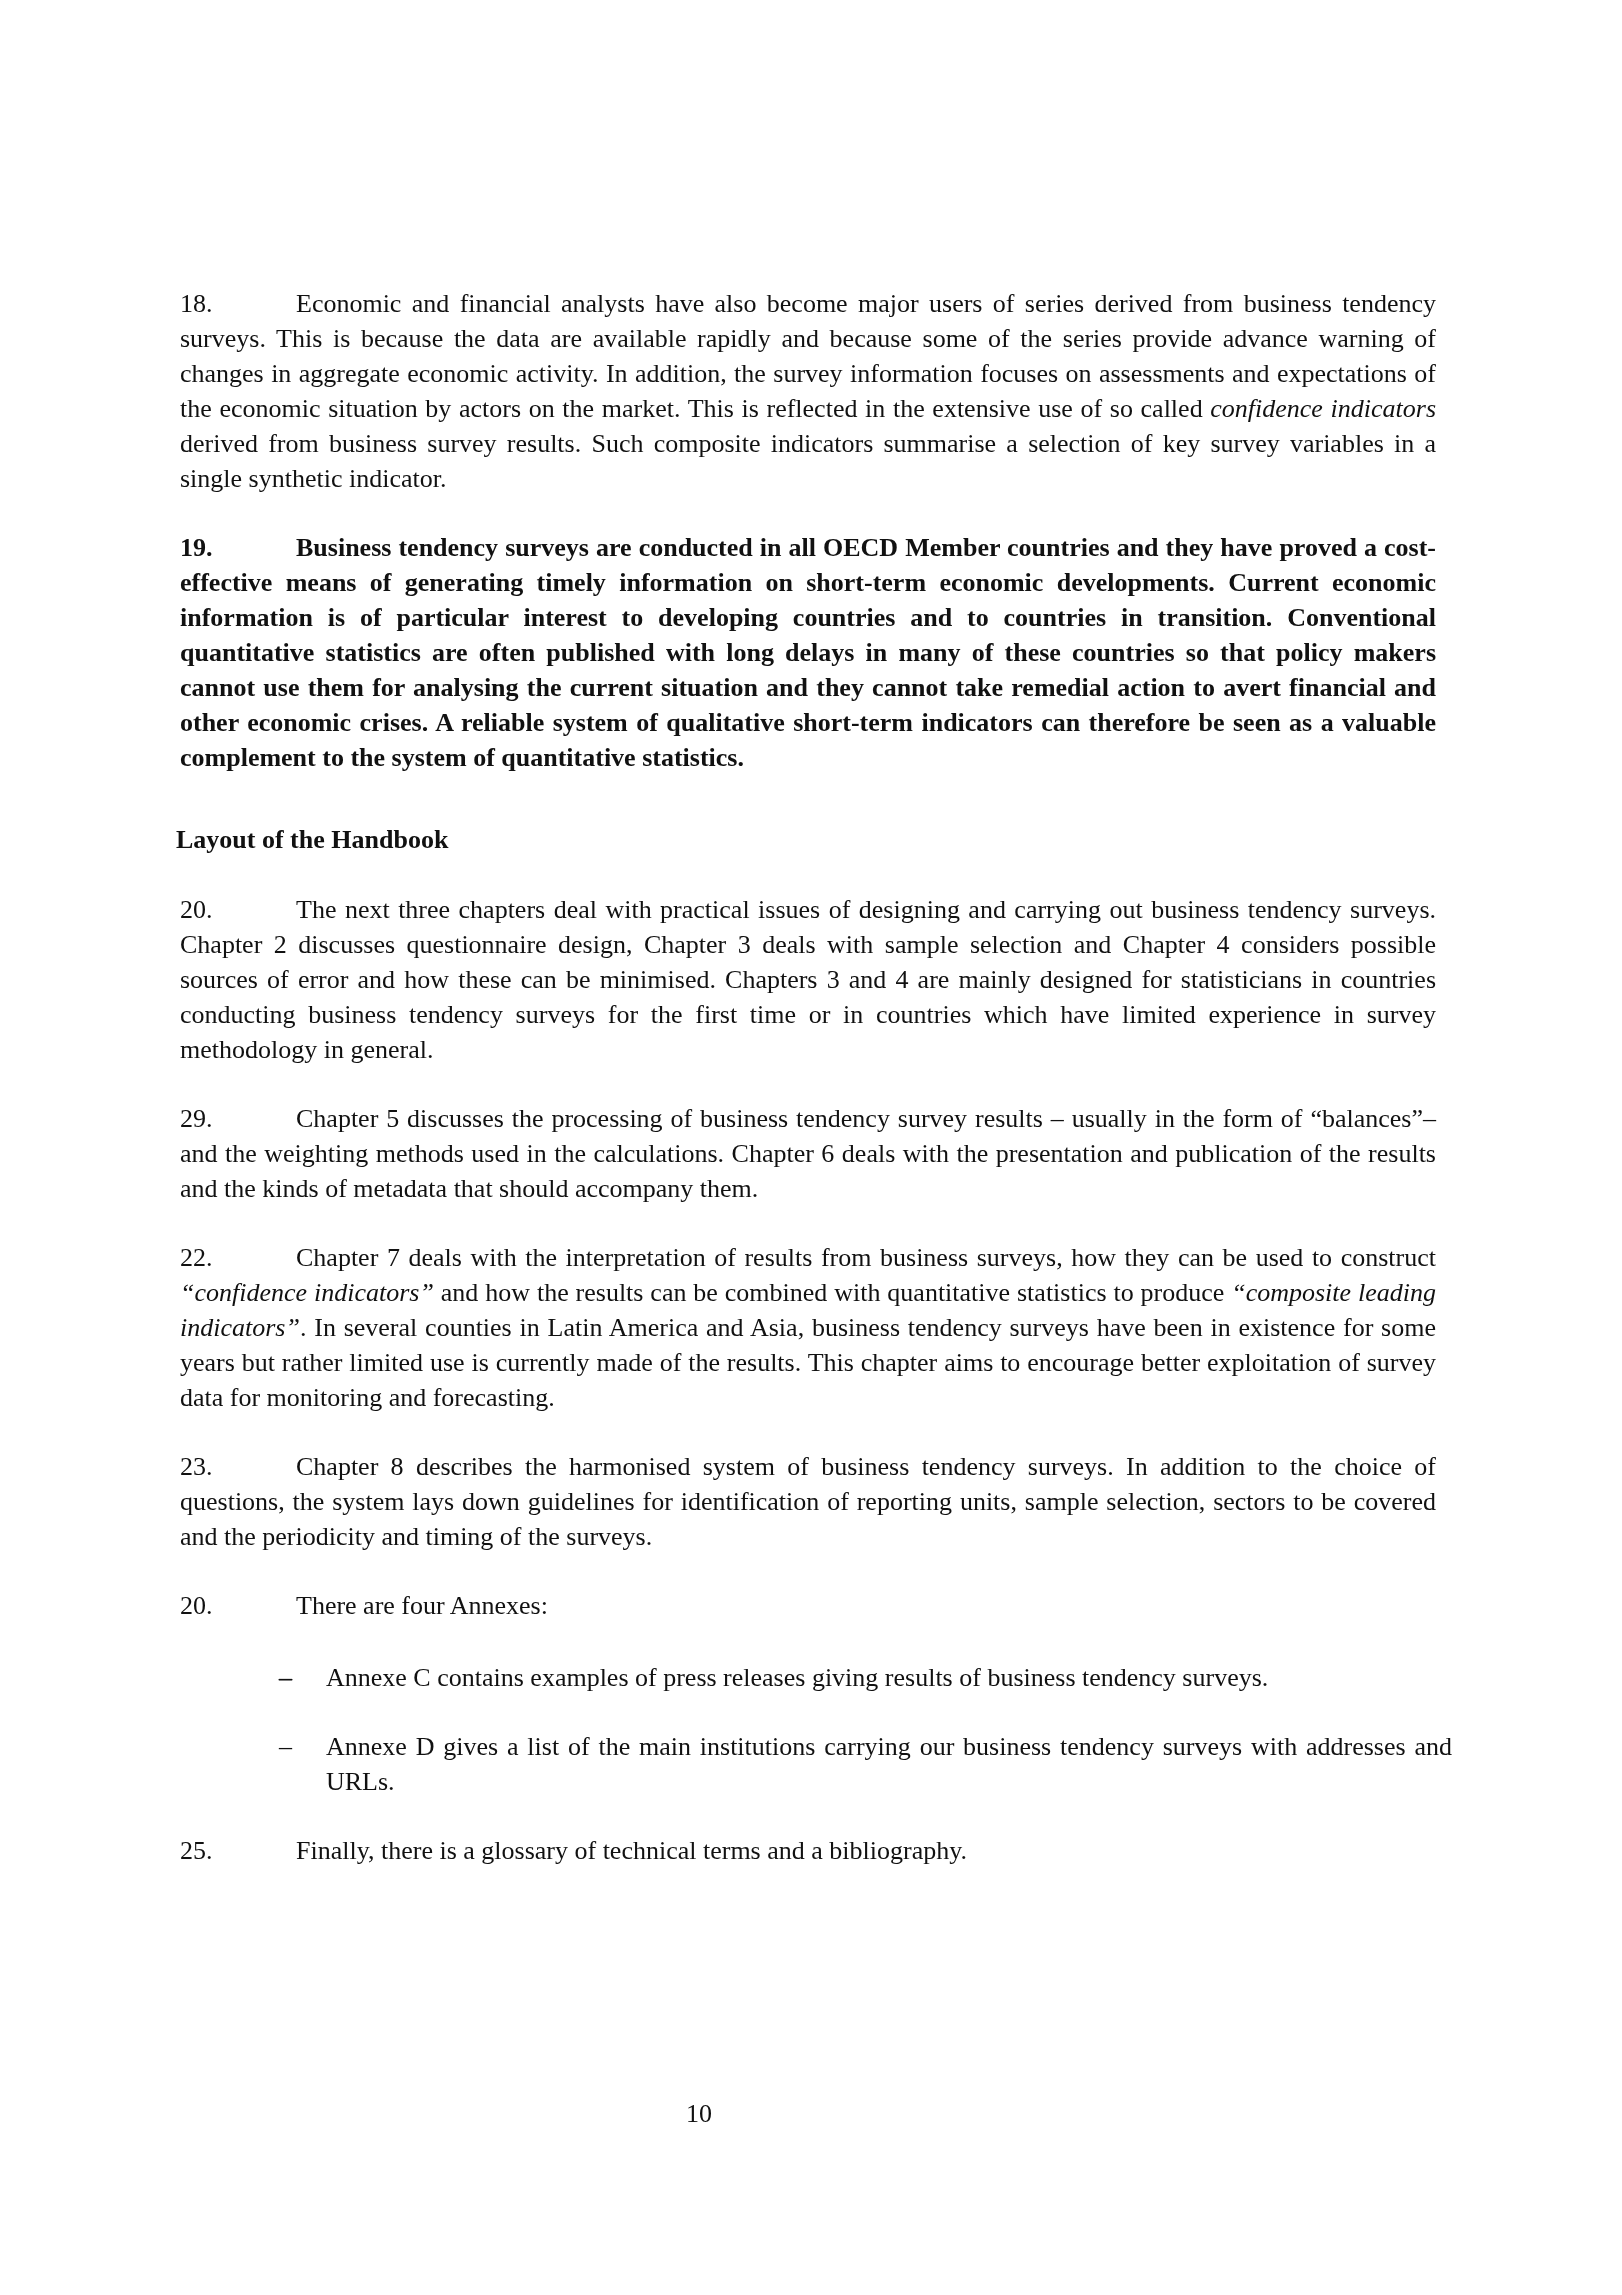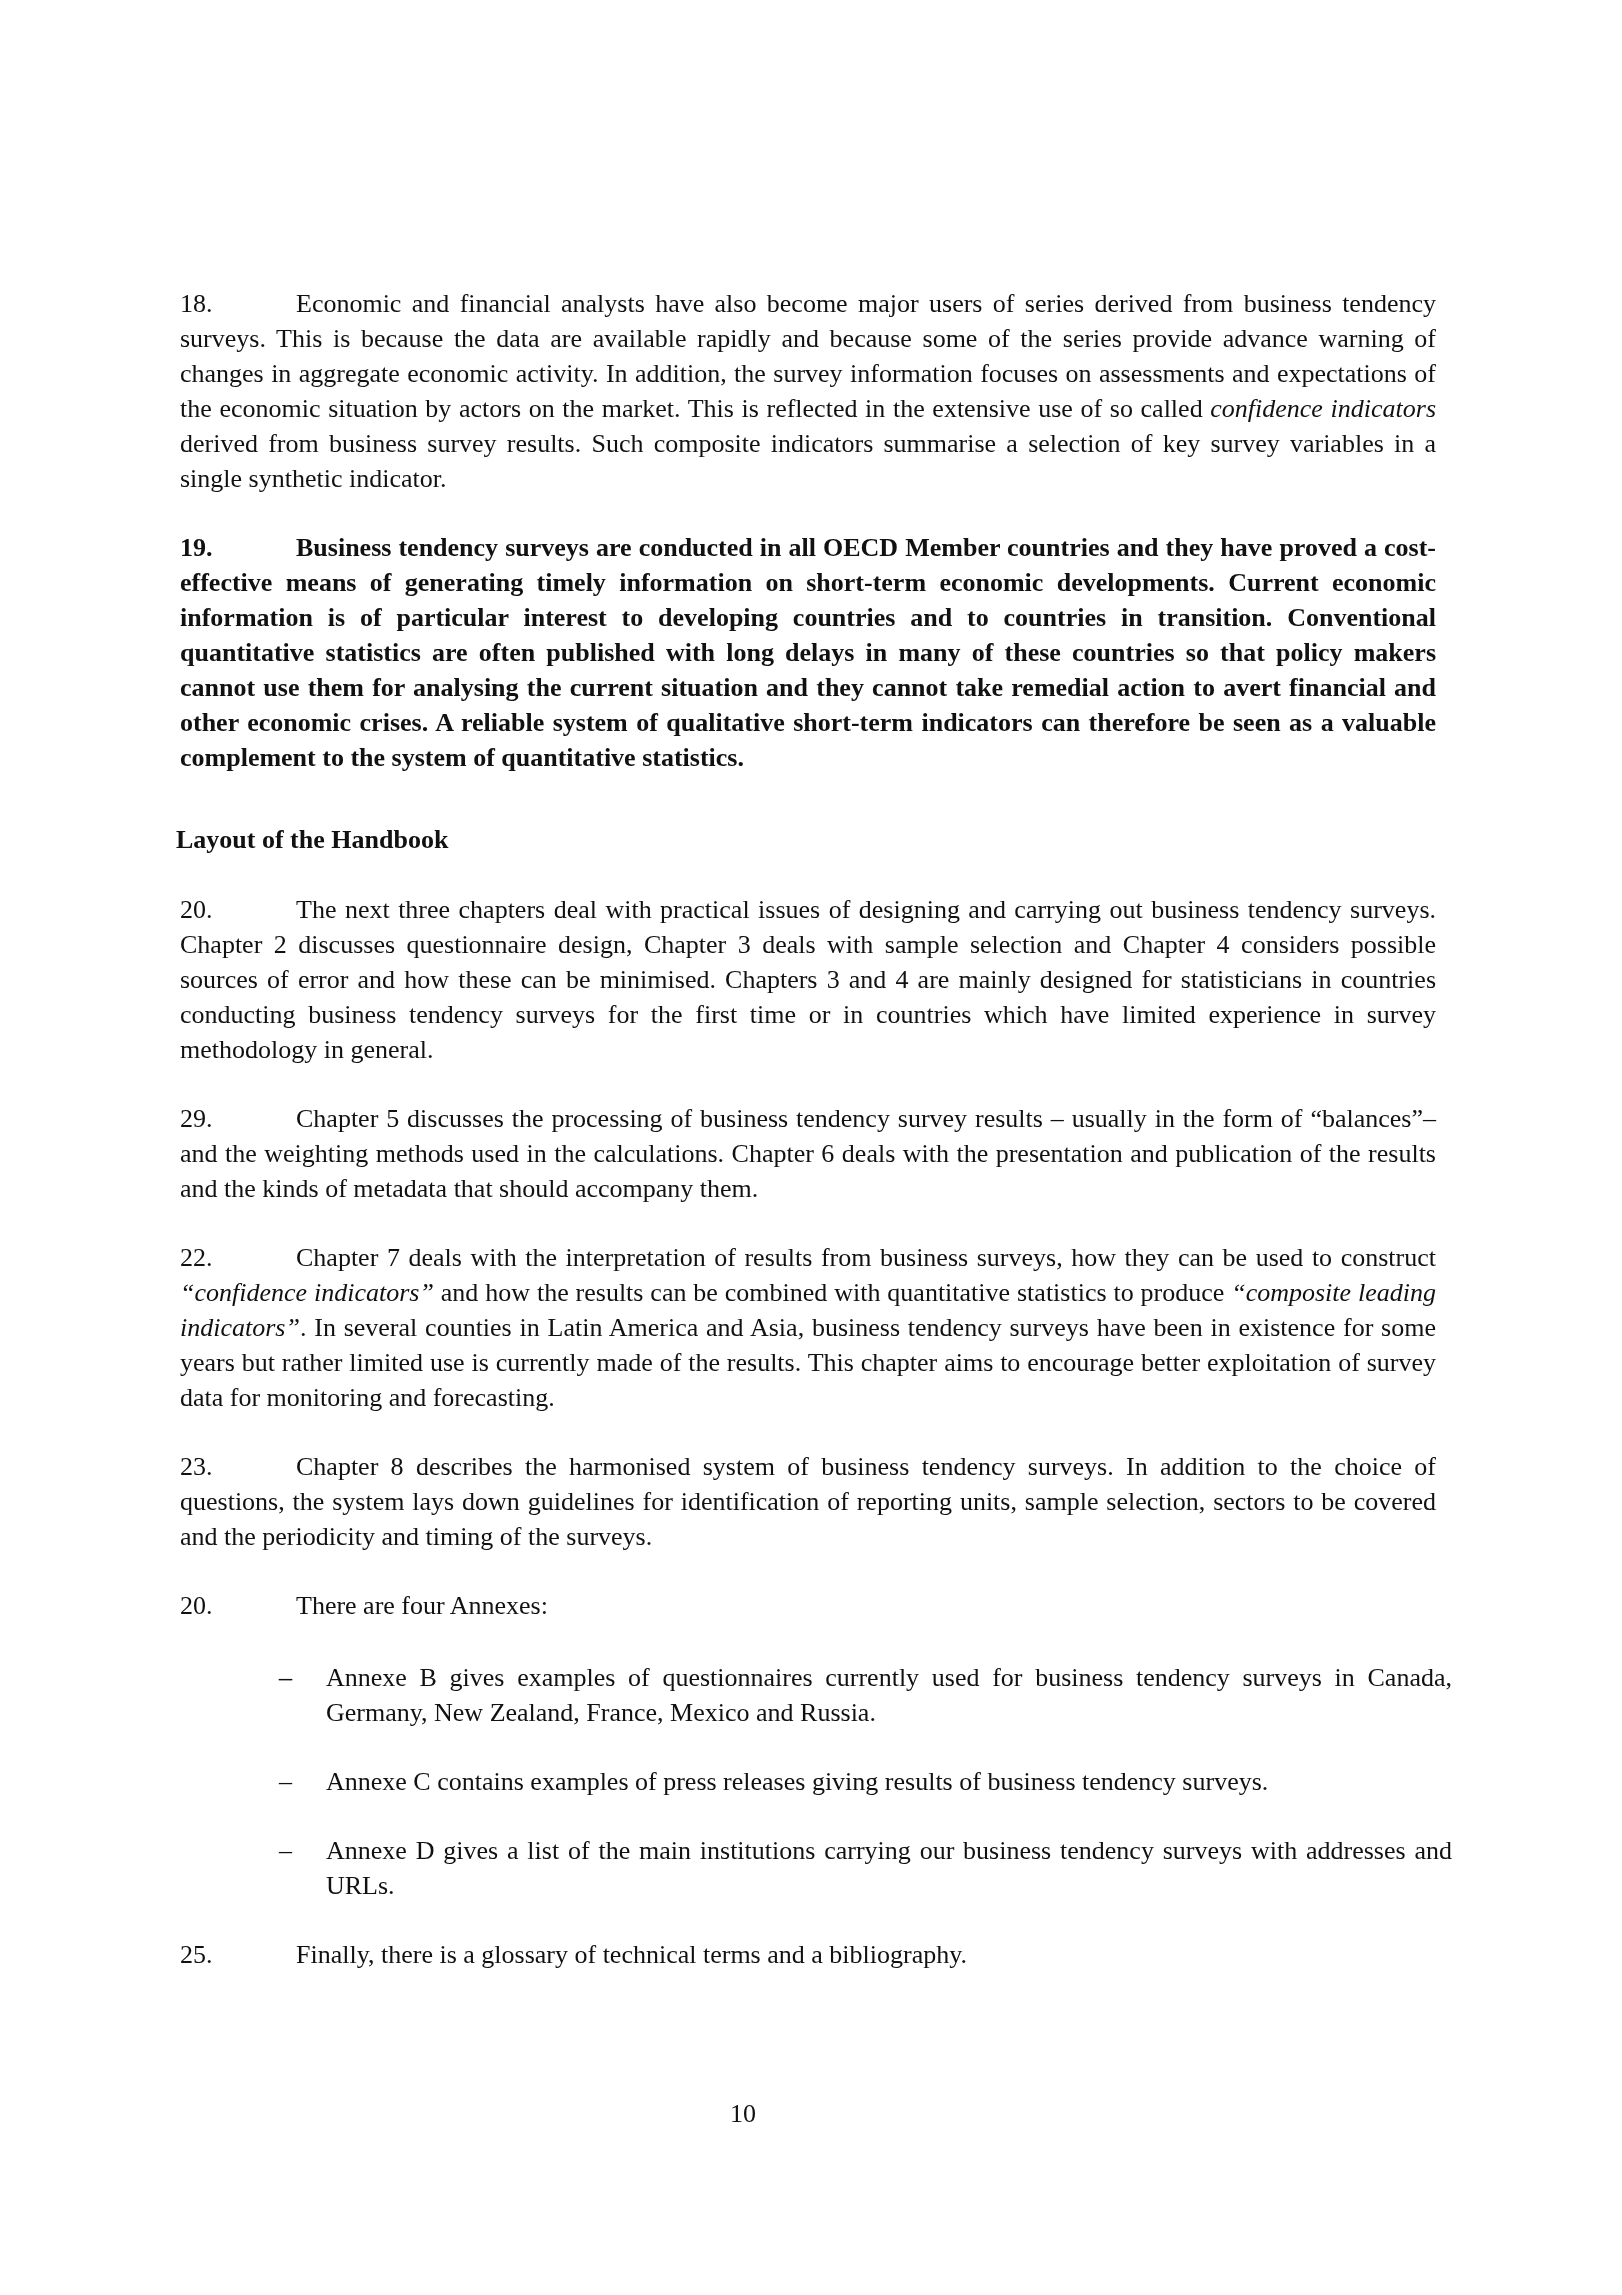--- a/index.html
+++ b/index.html
@@ -12,21 +12,21 @@
   p { margin: 16px; text-align: justify; }
   .para { margin-bottom: 34px; }
   .num { display: inline-block; width: 116px; }
   .heading { font-weight: bold; margin: 47px 0 35px 12px; }
   .annex-list { list-style: none; margin: 0; padding: 0; }
   .annex-item { position: relative; padding-left: 162px; margin-bottom: 34px; text-align: justify; }
   .annex-dash { position: absolute; left: 115px; top: 0; }
   .p24 { margin-bottom: 37px; }
   .pagenum {
     position: absolute; left: 0; width: 1398px; top: 2096px; text-align: center;
-    font-family: "Liberation Serif", "DejaVu Serif", serif; font-size: 26px; line-height: 35px; color: #111111; padding-left: 44px;
+    font-family: "Liberation Serif", "DejaVu Serif", serif; font-size: 26px; line-height: 35px; color: #111111;
   }
   .p19-gap { margin-bottom: 19.6px; font-weight: bold; }
 </style>
 </head>
 <body>
 
 <div class="page">
 
   <p class="para">
     <span class="num">18.</span><span>Economic and financial analysts have also become major users of series derived from business tendency surveys. This is because the data are available rapidly and because some of the series provide advance warning of changes in aggregate economic activity. In addition, the survey information focuses on assessments and expectations of the economic situation by actors on the market. This is reflected in the extensive use of so called </span><em>confidence indicators</em><span> derived from business survey results. Such composite indicators summarise a selection of key survey variables in a single synthetic indicator.</span>
@@ -57,21 +57,20 @@
   <p class="para p24">
     <span class="num">20.</span><span>There are four Annexes:</span>
   </p>
 
   <ul class="annex-list">
     <li class="annex-item">
       <span class="annex-dash">–</span>
     </li>
     <li class="annex-item">
       <span class="annex-dash">–</span>
-      <span>Annexe B gives examples of questionnaires currently used for business tendency surveys in Canada, Germany, New Zealand, France, Mexico and Russia.</span>
     </li>
     <li class="annex-item">
       <span class="annex-dash">–</span>
       <span>Annexe C contains examples of press releases giving results of business tendency surveys.</span>
     </li>
     <li class="annex-item">
       <span class="annex-dash">–</span>
       <span>Annexe D gives a list of the main institutions carrying our business tendency surveys with addresses and URLs.</span>
     </li>
   </ul>

